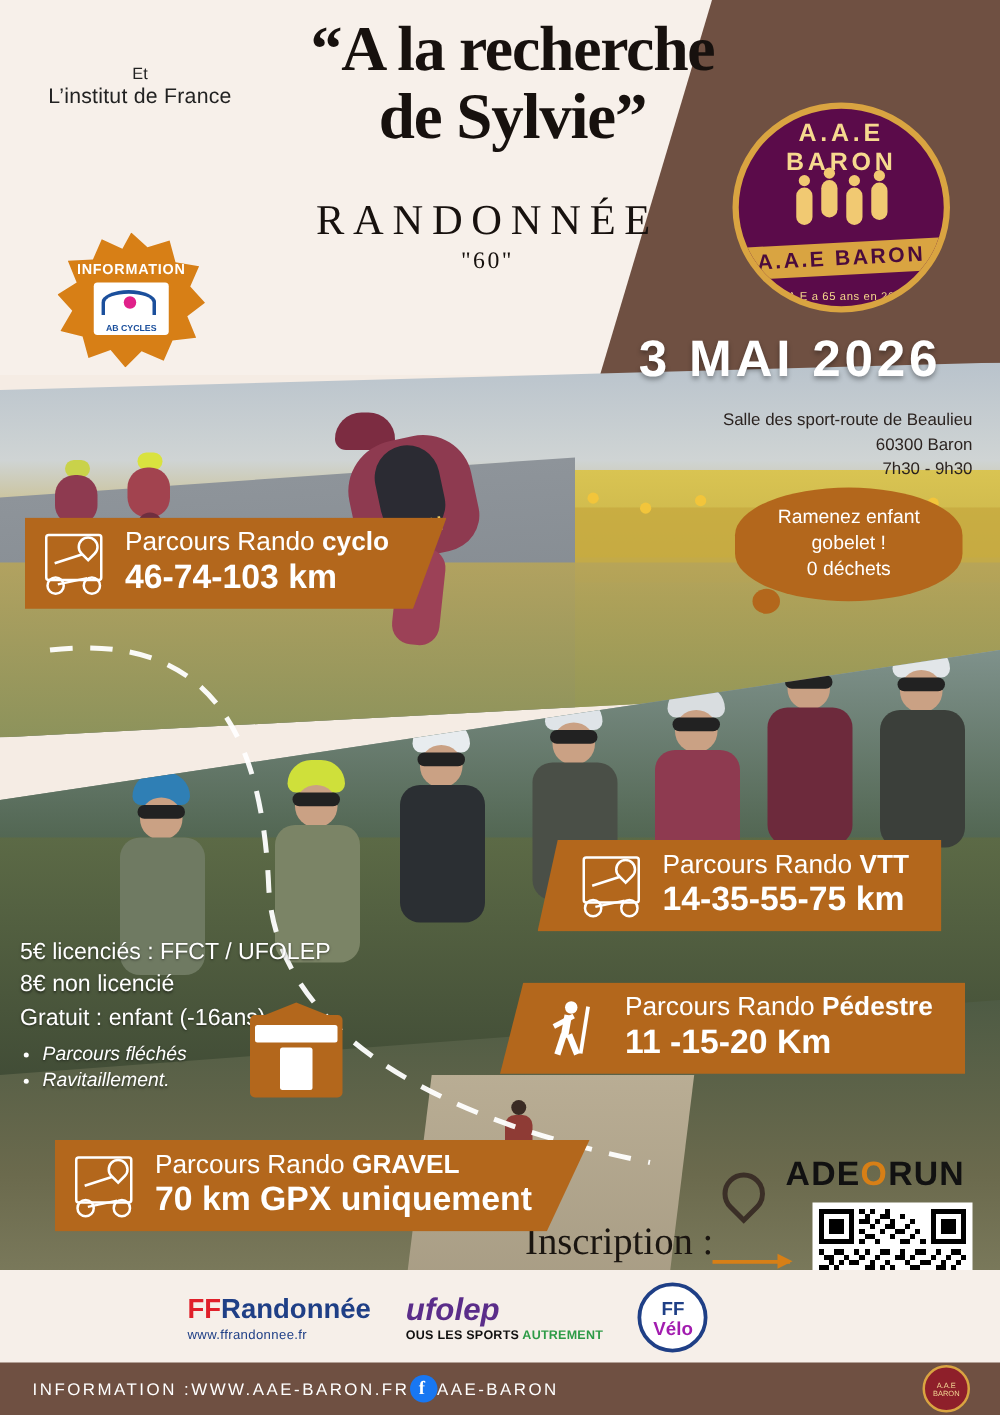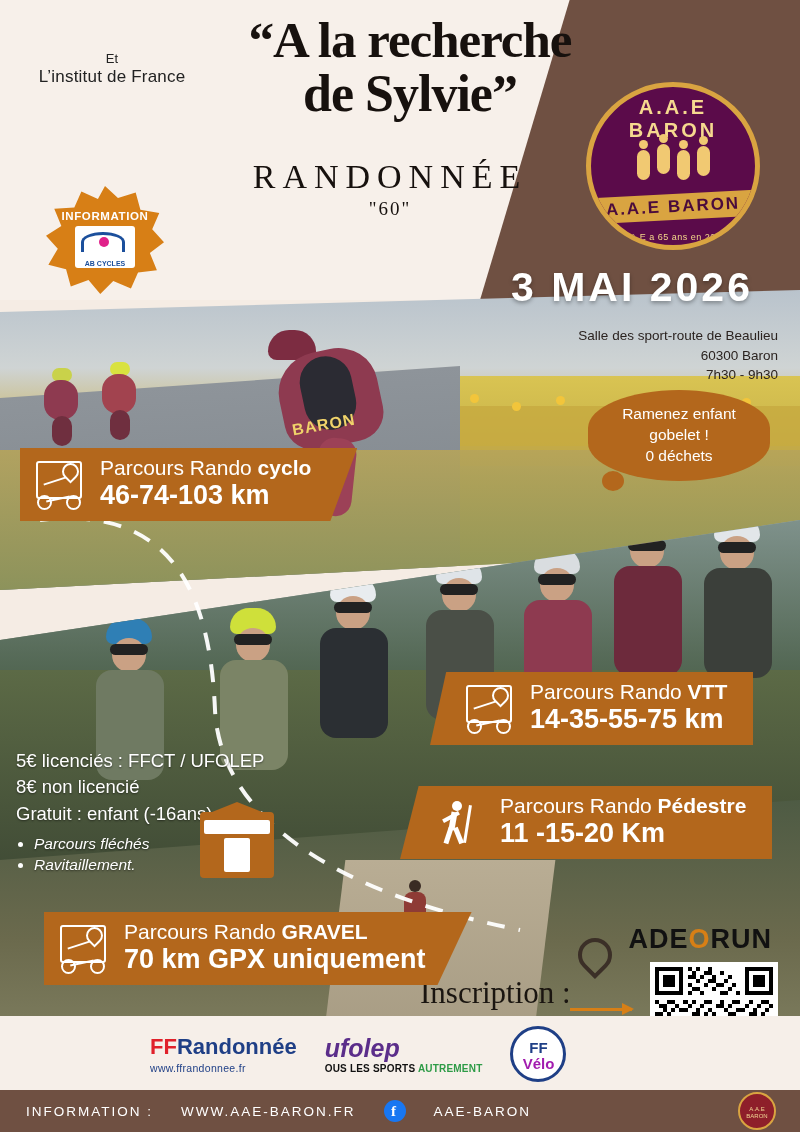--- a/index.html
+++ b/index.html
@@ -226,21 +226,21 @@
   }
   .arrow{position:absolute;left:570px;top:1008px;width:62px;height:3px;background:#d77f16;}
   .arrow:after{content:"";position:absolute;right:-2px;top:-5px;border-left:12px solid #d77f16;border-top:6px solid transparent;border-bottom:6px solid transparent;}
   .pin-big{position:absolute;left:578px;top:938px;width:26px;height:26px;border:4px solid #3b2f27;border-radius:50% 50% 50% 0;transform:rotate(-45deg);}
   .adeorun{position:absolute;right:28px;top:924px;font-size:27px;font-weight:bold;color:#111;letter-spacing:1px;}
   .adeorun .o{color:#d77f16;}
   .qr{position:absolute;right:22px;top:962px;width:128px;height:128px;background:#fff;padding:5px;box-sizing:border-box;}
 
   .bottombar{
     position:absolute;left:0;top:1090px;width:800px;height:42px;background:#6f5042;color:#fff;
-    display:flex;align-items:center;gap:28px;padding:0 26px;box-sizing:border-box;font-size:13.5px;letter-spacing:2px;
+    display:flex;align-items:center;gap:0;padding:0 26px;box-sizing:border-box;font-size:13.5px;letter-spacing:2px;
   }
   .fb{width:22px;height:22px;border-radius:50%;background:#1877f2;color:#fff;font-weight:bold;font-size:15px;text-align:center;line-height:22px;font-family:"Liberation Serif",serif;}
   .seal{position:absolute;right:24px;top:1092px;width:38px;height:38px;border-radius:50%;background:#8e1f2a;border:2px solid #d9a441;box-sizing:border-box;color:#f2d694;font-size:6px;text-align:center;padding-top:12px;line-height:1.1;}
 </style>
 </head>
 <body>
 
 <div class="poster">
 
   <div class="header">
@@ -380,21 +380,21 @@
     <div>60300 Baron</div>
     <div>7h30 - 9h30</div>
   </div>
 
   <div class="bubble">
     <div>Ramenez enfant</div>
     <div>gobelet !</div>
     <div>0 déchets</div>
   </div>
 
-  <div class="pill right-cut" style="left:20px;top:448px;z-index:9">
+  <div class="pill right-cut" style="left:20px;top:414px;z-index:9">
     <span class="ico">
       <span class="map-ico"></span>
         <span class="map-pin"></span>
       <span class="bike-ico">
           <span class="wh l"></span>
           <span class="wh r"></span>
           <span class="fr"></span>
         </span>
     </span>
     <span>

